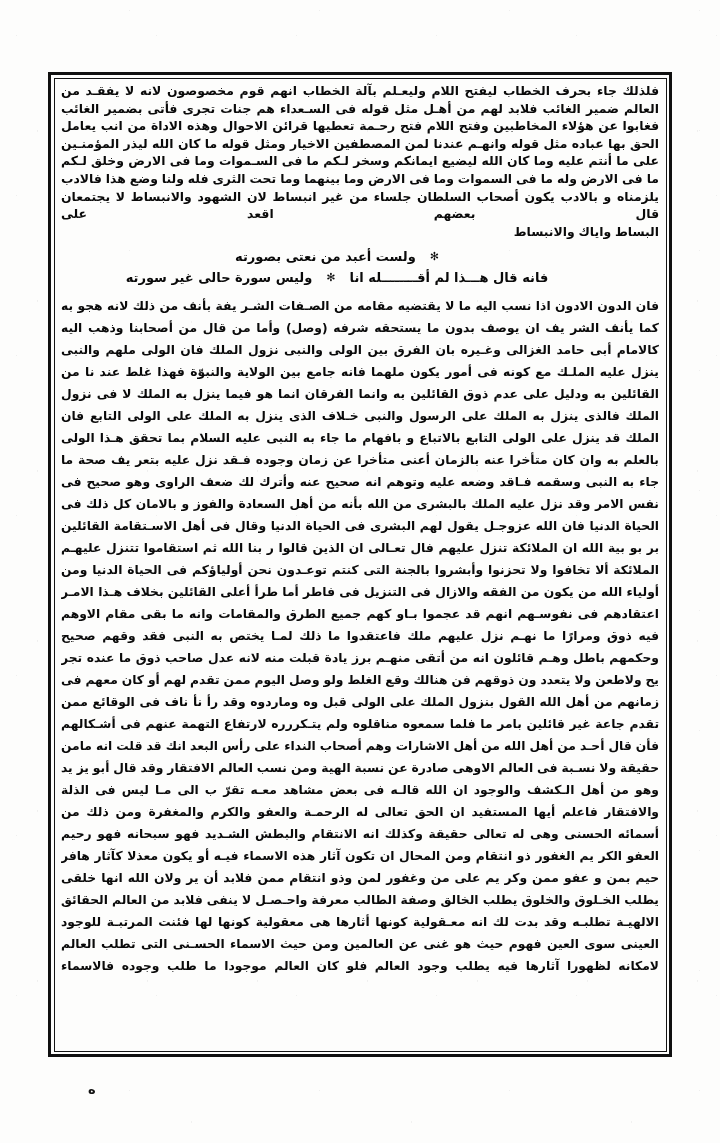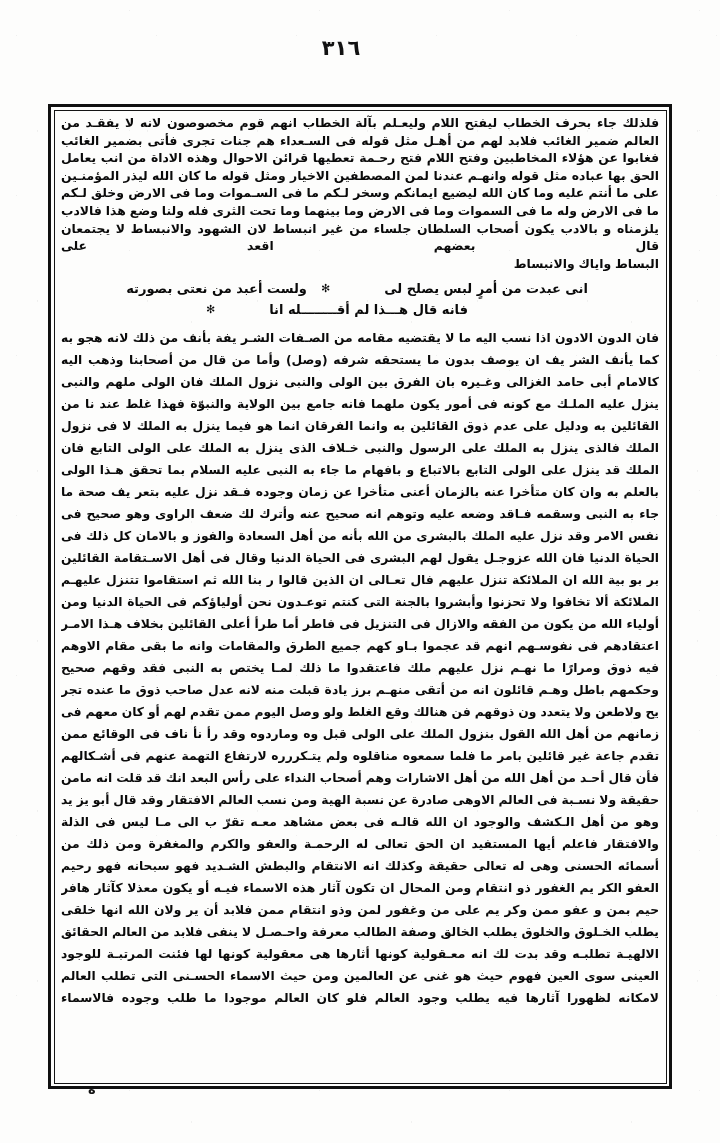--- a/index.html
+++ b/index.html
@@ -36,21 +36,21 @@
     letter-spacing: 1px;
     color: #121212;
     padding-right: 38px;
     box-sizing: border-box;
   }
 
   
   .frame {
     position: absolute;
     left: 48px;
-    top: 104px;
+    top: 72px;
     width: 624px;
     height: 985px;
     border: 3.5px solid #101010;
     box-sizing: border-box;
     background: #fdfdfc;
   }
   .frame-inner {
     position: absolute;
     inset: 2.5px;
     border: 1.2px solid #141414;
@@ -105,21 +105,20 @@
     gap: 14px;
     font-family: "DejaVu Sans", sans-serif;
     font-size: 13px;
     line-height: 21px;
     font-weight: 600;
     color: #0a0a0a;
     padding-right: 46px;
   }
   .hemistich {
     white-space: nowrap;
-    margin-left: 40px;
   }
   .verse-sep {
     font-size: 11px;
     line-height: 1;
     transform: translateY(-1px);
     color: #0a0a0a;
   }
 
   
   .para.p-body {
@@ -151,42 +150,41 @@
       radial-gradient(circle at 34% 77%, #000 0.6px, transparent 0.7px),
       radial-gradient(circle at 87% 61%, #000 0.5px, transparent 0.6px);
     background-size: 140px 160px, 190px 120px, 110px 170px, 220px 200px;
   }
 </style>
 </head>
 <body>
 
 <div class="page">
 
-  <div class="folio">٣١٦</div>
 
   <div class="frame">
     <div class="frame-inner"></div>
 
     <div class="textcol">
 
       <p class="para p-top">فلذلك جاء بحرف الخطاب ليفتح اللام وليعـلم بآلة الخطاب انهم قوم مخصوصون لانه لا يفقـد من العالم ضمير الغائب فلابد لهم من أهـل مثل قوله فى السـعداء هم جنات تجرى فأتى بضمير الغائب فغابوا عن هؤلاء المخاطبين وفتح اللام فتح رحـمة تعطيها قرائن الاحوال وهذه الاداة من انب يعامل الحق بها عباده مثل قوله وانهـم عندنا لمن المصطفين الاخيار ومثل قوله ما كان الله ليذر المؤمنـين على ما أنتم عليه وما كان الله ليضيع ايمانكم وسخر لـكم ما فى السـموات وما فى الارض وخلق لـكم ما فى الارض وله ما فى السموات وما فى الارض وما بينهما وما تحت الثرى فله ولنا وضع هذا فالادب يلزمناه و بالادب يكون أصحاب السلطان جلساء من غير انبساط لان الشهود والانبساط لا يجتمعان قال بعضهم اقعد على</p>
 
       <p class="para tail">البساط واياك والانبساط</p>
 
       <div class="verse-block">
 
         <div class="verse-line">
-          <span class="hemistich">انى عبدت من أمرٍ لبس يصلح لى</span>
           <span class="verse-sep">✻</span>
           <span class="hemistich">ولست أعبد من نعتى بصورته</span>
         </div>
 
         <div class="verse-line">
           <span class="hemistich">فانه قال هـــذا لم أقــــــــله انا</span>
           <span class="verse-sep">✻</span>
+          <span class="hemistich">وليس سورة حالى غير سورته</span>
         </div>
 
       </div>
 
       <p class="para p-body">فان الدون الادون اذا نسب اليه ما لا يقتضيه مقامه من الصـفات الشـر يفة بأنف من ذلك لانه هجو به كما يأنف الشر يف ان يوصف بدون ما يستحقه شرفه (وصل) وأما من قال من أصحابنا وذهب اليه كالامام أبى حامد الغزالى وغـيره بان الفرق بين الولى والنبى نزول الملك فان الولى ملهم والنبى ينزل عليه الملـك مع كونه فى أمور يكون ملهما فانه جامع بين الولاية والنبوّة فهذا غلط عند نا من القائلين به ودليل على عدم ذوق القائلين به وانما الفرقان انما هو فيما ينزل به الملك لا فى نزول الملك فالذى ينزل به الملك على الرسول والنبى خـلاف الذى ينزل به الملك على الولى التابع فان الملك قد ينزل على الولى التابع بالاتباع و بافهام ما جاء به النبى عليه السلام بما تحقق هـذا الولى بالعلم به وان كان متأخرا عنه بالزمان أعنى متأخرا عن زمان وجوده فـقد نزل عليه بتعر يف صحة ما جاء به النبى وسقمه فـاقد وضعه عليه وتوهم انه صحيح عنه وأترك لك ضعف الراوى وهو صحيح فى نفس الامر وقد نزل عليه الملك بالبشرى من الله بأنه من أهل السعادة والفوز و بالامان كل ذلك فى الحياة الدنيا فان الله عزوجـل يقول لهم البشرى فى الحياة الدنيا وقال فى أهل الاسـتقامة القائلين بر بو بية الله ان الملائكة تنزل عليهم فال تعـالى ان الذين قالوا ر بنا الله ثم استقاموا تتنزل عليهـم الملائكة ألا تخافوا ولا تحزنوا وأبشروا بالجنة التى كنتم توعـدون نحن أولياؤكم فى الحياة الدنيا ومن أولياء الله من يكون من الفقه والازال فى التنزيل فى فاطر أما طرأ أعلى القائلين بخلاف هـذا الامـر اعتقادهم فى نفوسـهم انهم قد عجموا بـاو كهم جميع الطرق والمقامات وانه ما بقى مقام الاوهم فيه ذوق ومرارًا ما نهـم نزل عليهم ملك فاعتقدوا ما ذلك لمـا يختص به النبى فقد وقهم صحيح وحكمهم باطل وهـم قائلون انه من أتقى منهـم برز يادة قبلت منه لانه عدل صاحب ذوق ما عنده تجر يح ولاطعن ولا يتعدد ون ذوقهم فن هنالك وقع الغلط ولو وصل اليوم ممن تقدم لهم أو كان معهم فى زمانهم من أهل الله القول بنزول الملك على الولى قبل وه وماردوه وقد رأ نأ ناف فى الوقائع ممن تقدم جاعة غير قائلين بامر ما فلما سمعوه مناقلوه ولم يتـكررره لارتفاع التهمة عنهم فى أشـكالهم فأن قال أحـد من أهل الله من أهل الاشارات وهم أصحاب النداء على رأس البعد انك قد قلت انه مامن حقيقة ولا نسـبة فى العالم الاوهى صادرة عن نسبة الهية ومن نسب العالم الافتقار وقد قال أبو يز يد وهو من أهل الـكشف والوجود ان الله قالـه فى بعض مشاهد معـه تقرّ ب الى مـا ليس فى الذلة والافتقار فاعلم أيها المستفيد ان الحق تعالى له الرحمـة والعفو والكرم والمغفرة ومن ذلك من أسمائه الحسنى وهى له تعالى حقيقة وكذلك انه الانتقام والبطش الشـديد فهو سبحانه فهو رحيم العفو الكر يم الغفور ذو انتقام ومن المحال ان تكون آثار هذه الاسماء فيـه أو يكون معذلا كآثار هافر حيم بمن و عفو ممن وكر يم على من وغفور لمن وذو انتقام ممن فلابد أن ير ولان الله انها خلقى يطلب الخـلوق والخلوق يطلب الخالق وصفة الطالب معرفة واحـصـل لا ينفى فلابد من العالم الحقائق الالهيـة تطلبـه وقد بدت لك انه معـقولية كونها أثارها هى معقولية كونها لها فئنت المرتبـة للوجود العينى سوى العين فهوم حيث هو غنى عن العالمين ومن حيث الاسماء الحسـنى التى تطلب العالم لامكانه لظهورا آثارها فيه يطلب وجود العالم فلو كان العالم موجودا ما طلب وجوده فالاسماء</p>
 
     </div>
   </div>
 
   <div class="catchword">ه</div>

